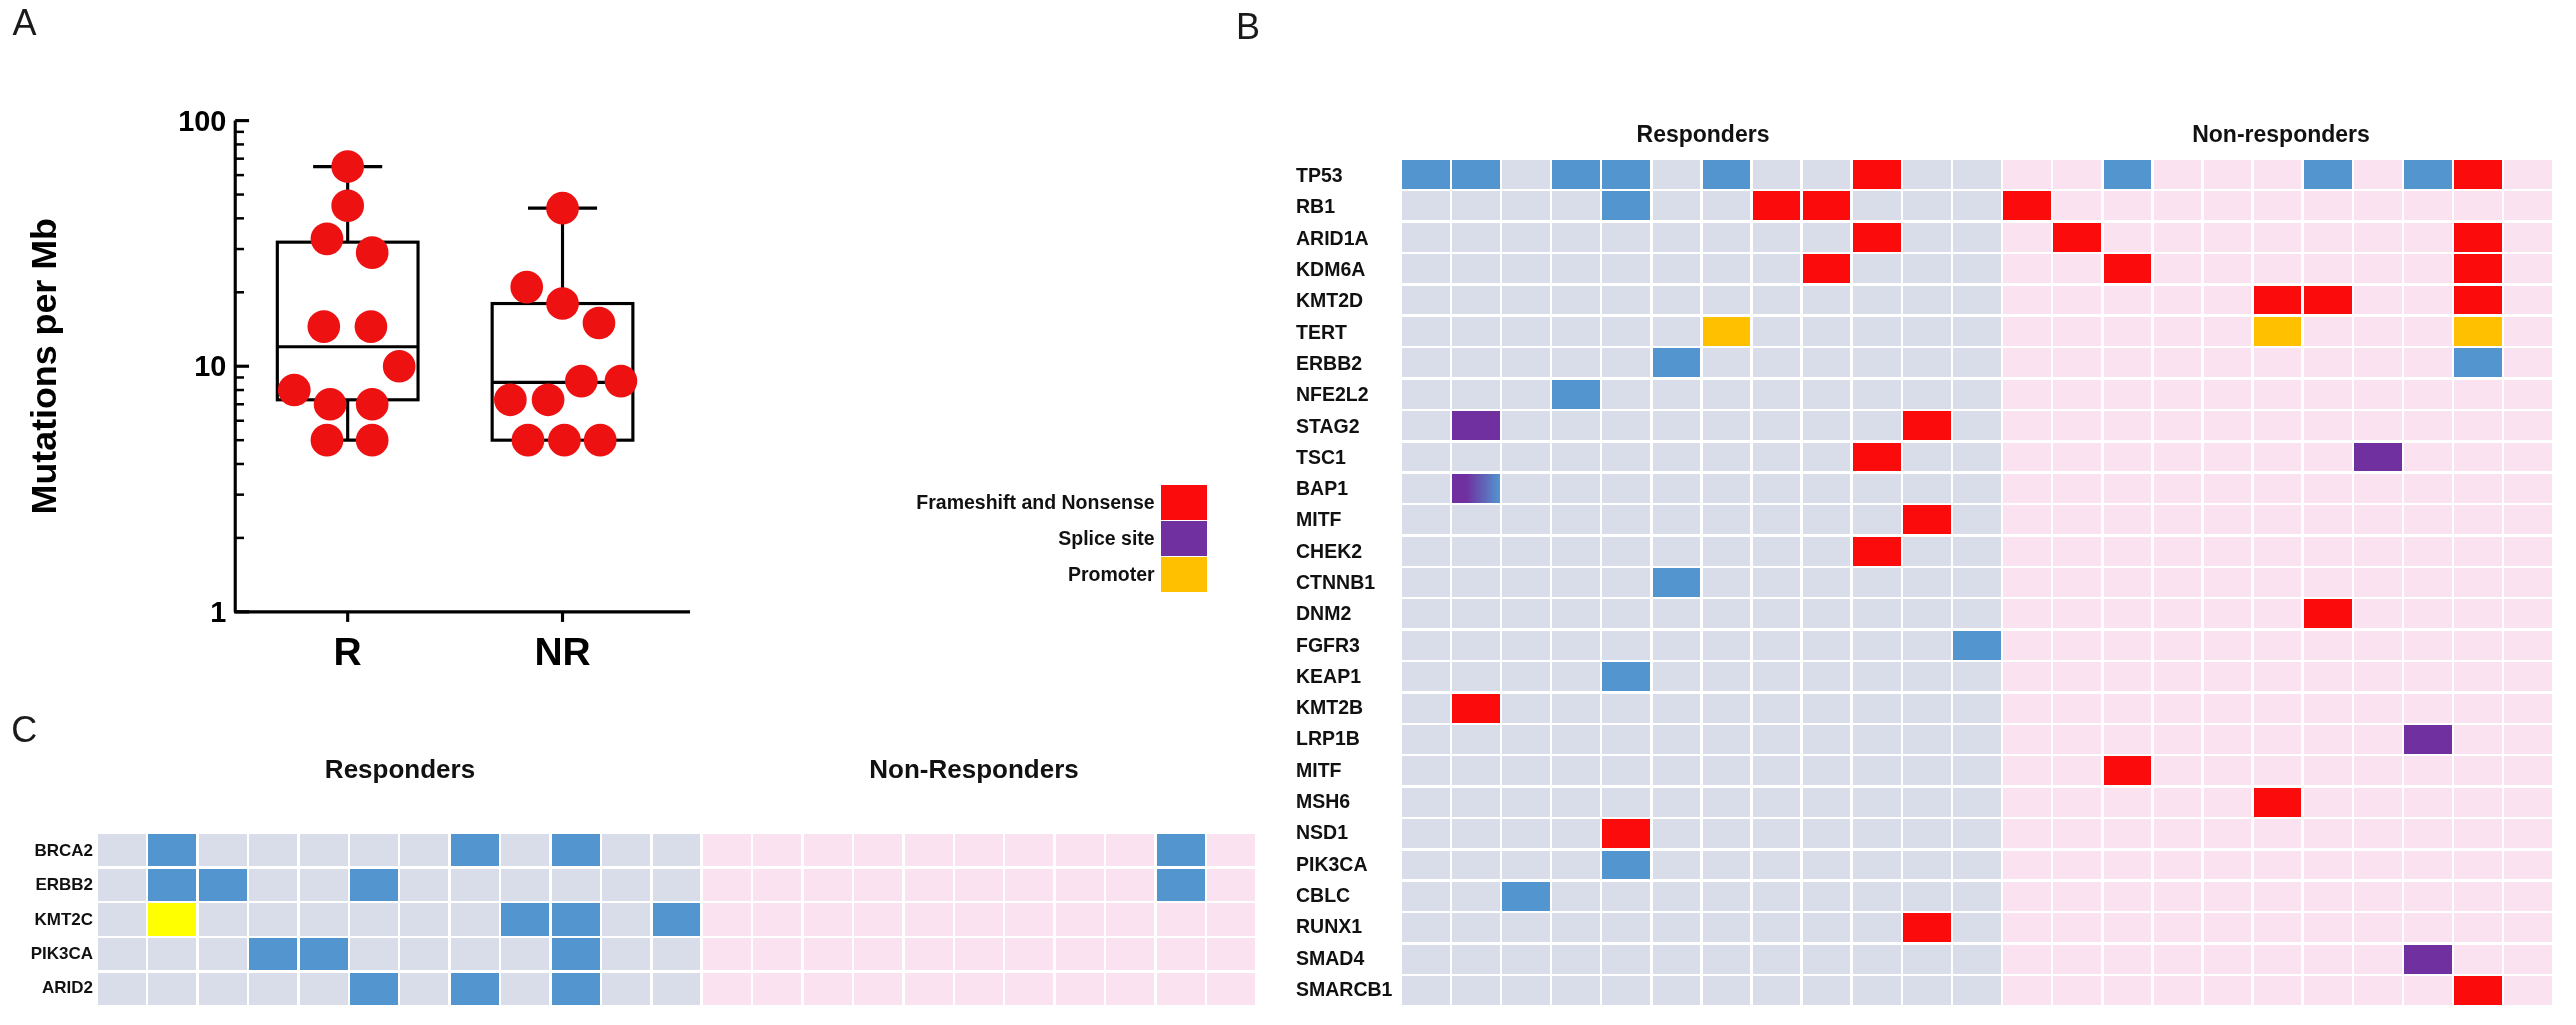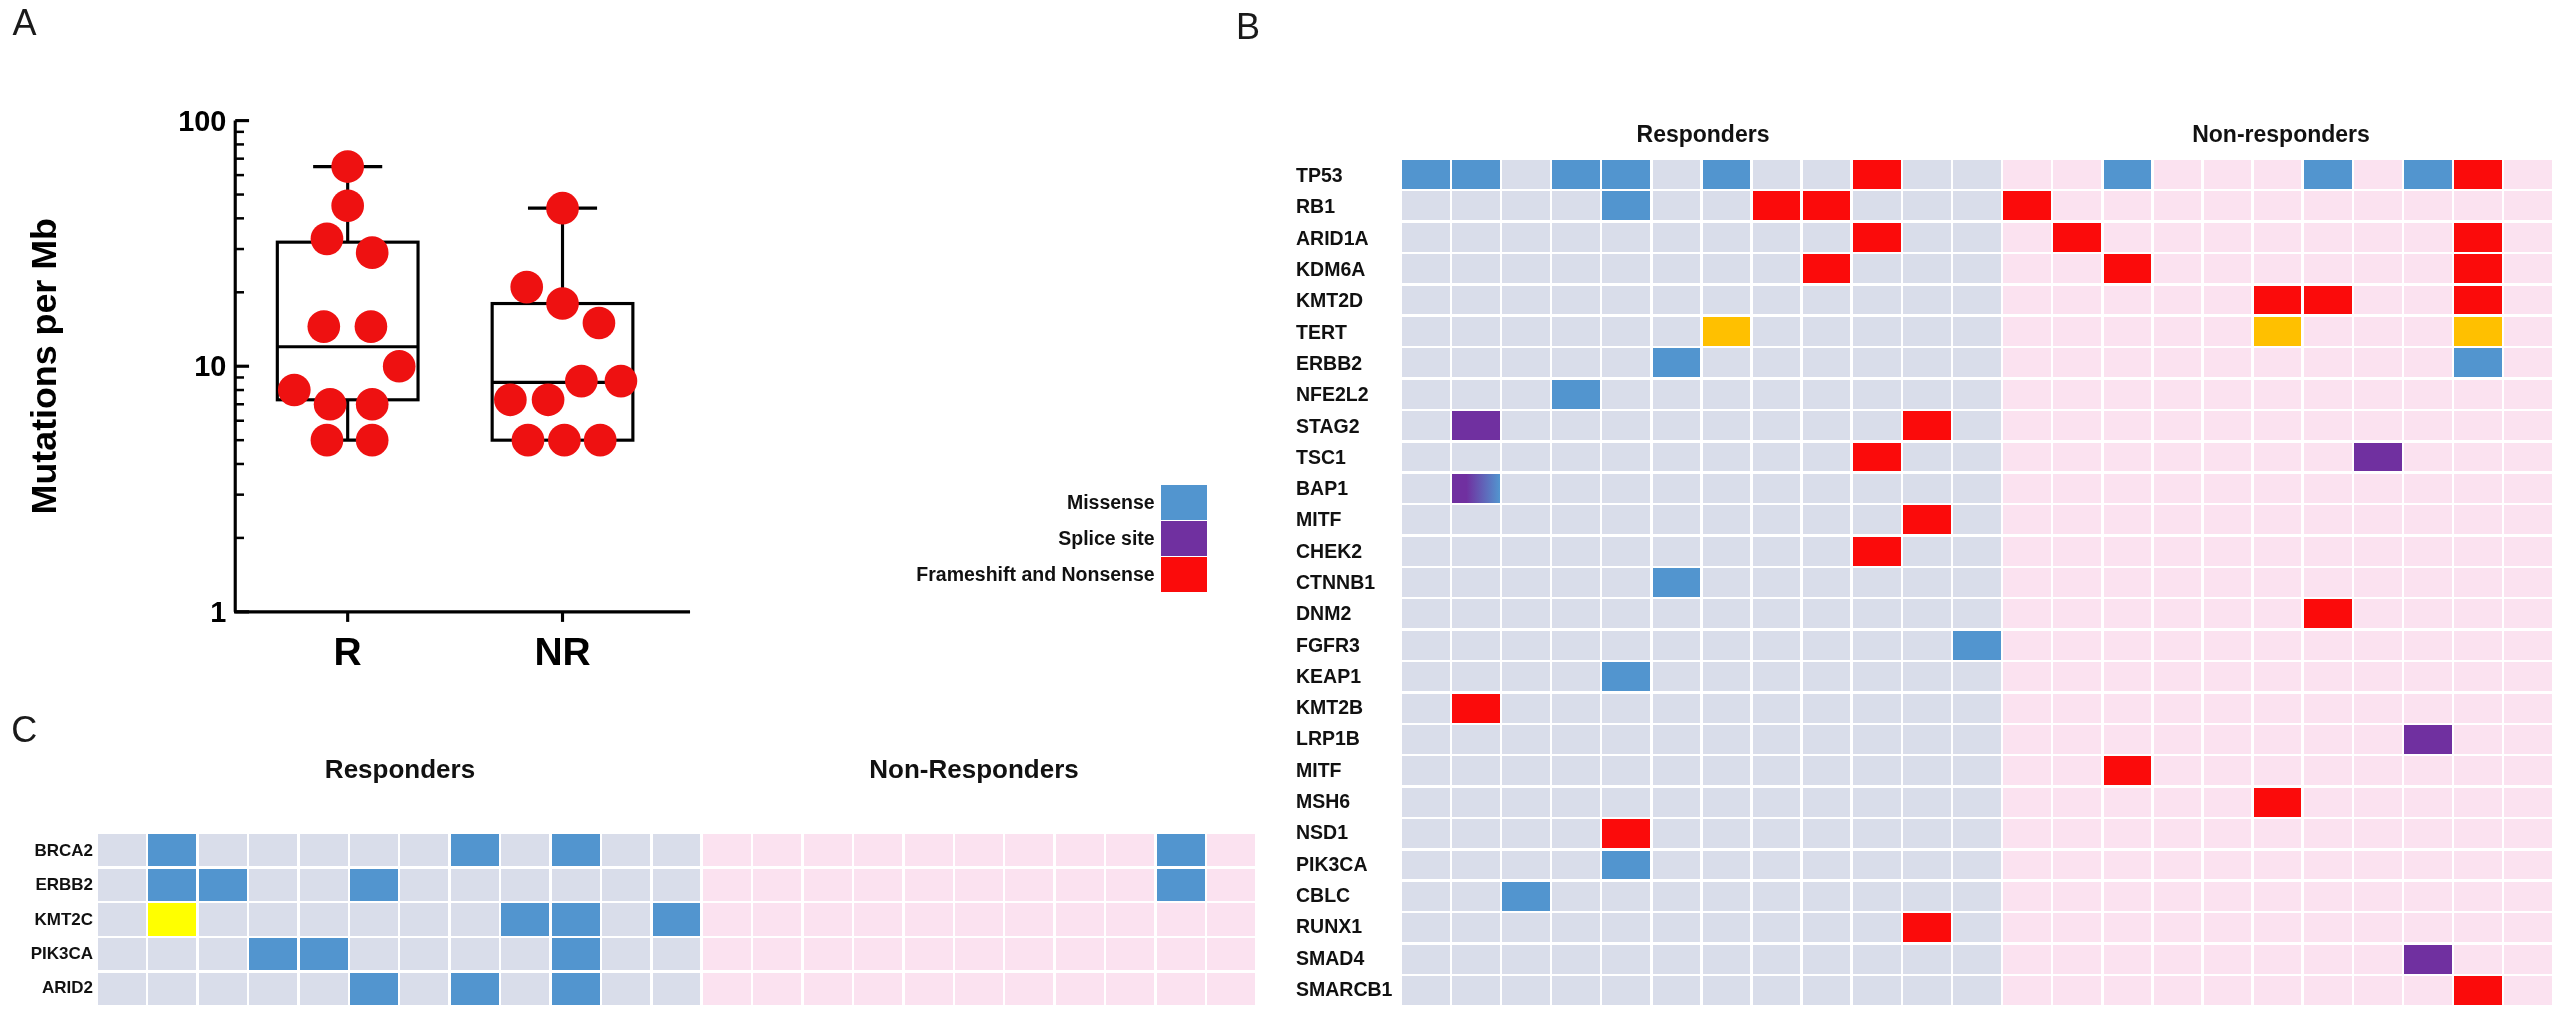--- a/index.html
+++ b/index.html
@@ -88,30 +88,30 @@
       <circle cx="988" cy="606.6479722261201" r="26" fill="#EE1111"></circle>
       <circle cx="812" cy="636.4407616929018" r="26" fill="#EE1111"></circle>
       <circle cx="872" cy="636.4407616929018" r="26" fill="#EE1111"></circle>
       <circle cx="840" cy="700.7027283046167" r="26" fill="#EE1111"></circle>
       <circle cx="898" cy="700.7027283046167" r="26" fill="#EE1111"></circle>
       <circle cx="955" cy="700.7027283046167" r="26" fill="#EE1111"></circle>
     </svg>
 
   <div id="legend">
       <div class="lg-row">
-        <span class="lg-label">Missense</span>
-        <span class="lg-swatch" style="background: rgb(82, 149, 207);"></span>
+        <span class="lg-label">Frameshift and Nonsense</span>
+        <span class="lg-swatch" style="background: rgb(251, 11, 11);"></span>
       </div>
       <div class="lg-row">
         <span class="lg-label">Splice site</span>
         <span class="lg-swatch" style="background: rgb(112, 48, 160);"></span>
       </div>
       <div class="lg-row">
-        <span class="lg-label">Frameshift and Nonsense</span>
-        <span class="lg-swatch" style="background: rgb(251, 11, 11);"></span>
+        <span class="lg-label">Promoter</span>
+        <span class="lg-swatch" style="background: rgb(255, 192, 0);"></span>
       </div>
     </div>
 
   <div class="plabel" style="left:1236px;top:8.8px;">B</div>
   <div class="hm-header b" style="left:1703px;top:121px;">Responders</div>
   <div class="hm-header b" style="left:2281px;top:121px;">Non-responders</div>
   <div id="b-labels" class="gene-col" style="left:1296px;top:160px;width:104px;height:845px;">
       <div class="g">TP53</div>
       <div class="g">RB1</div>
       <div class="g">ARID1A</div>

